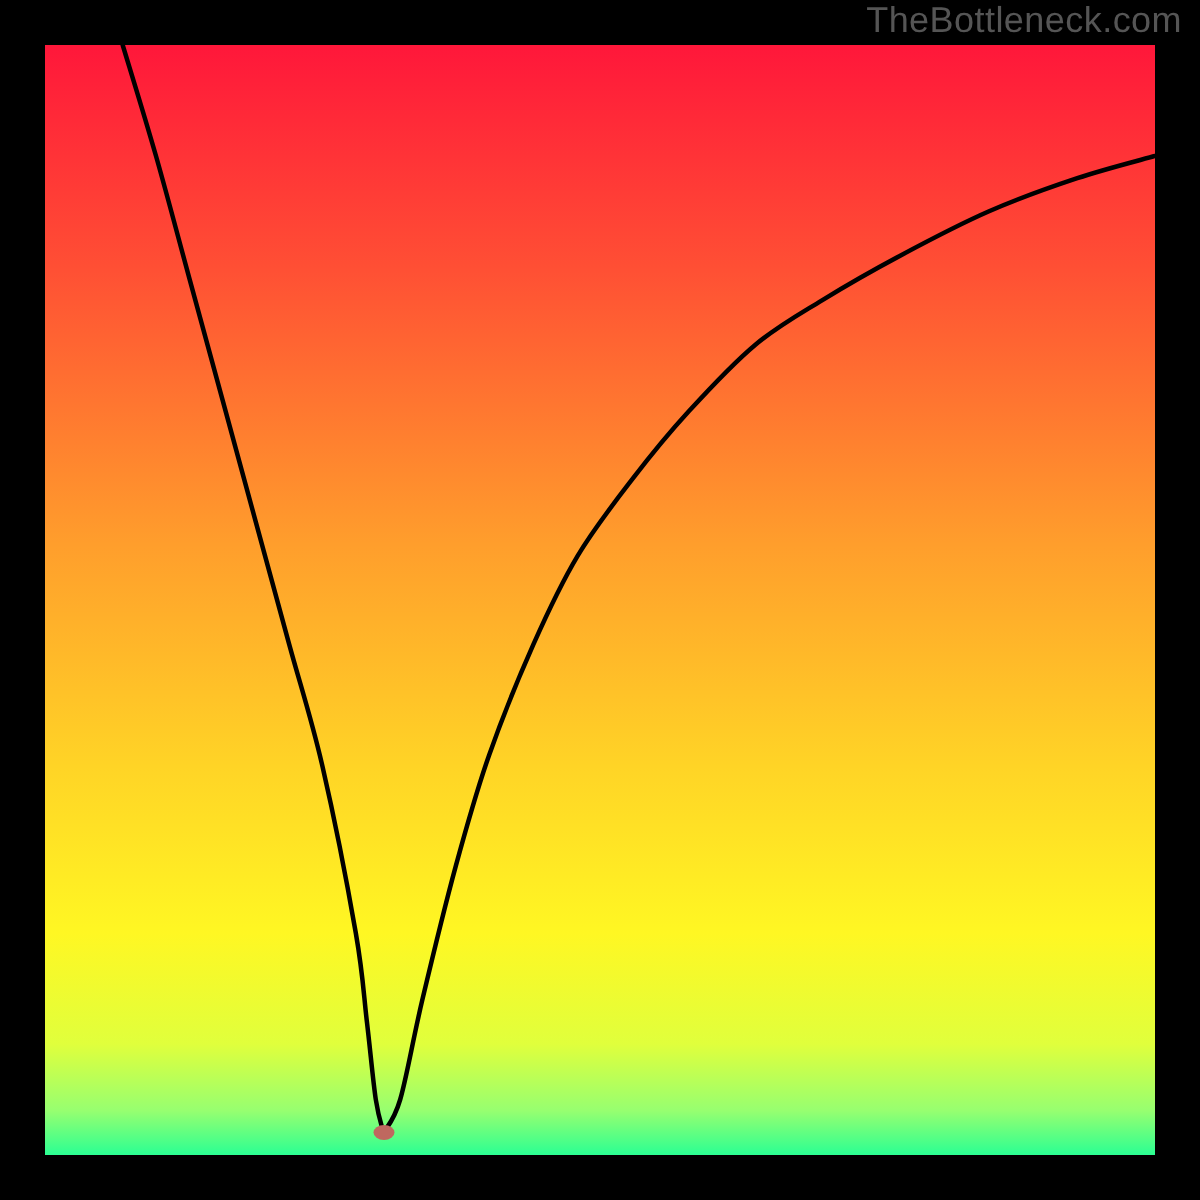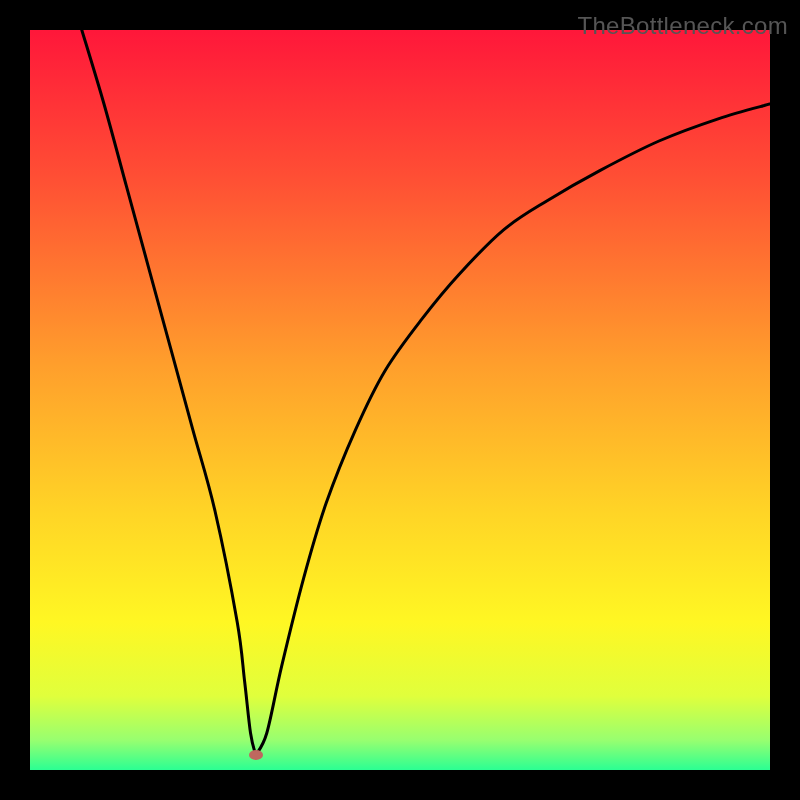--- a/index.html
+++ b/index.html
@@ -12,21 +12,21 @@
     font-family: Arial, Helvetica, sans-serif;
   }
   .frame {
     position: relative;
     width: 800px;
     height: 800px;
     background: #000;
   }
   .watermark {
     position: absolute;
-    top: 12px;
+    top: 0;
     right: 12px;
     color: #555;
     font-size: 24px;
     font-weight: 500;
     letter-spacing: 0.3px;
     z-index: 5;
   }
   .plot-area {
     position: absolute;
     left: 30px;

